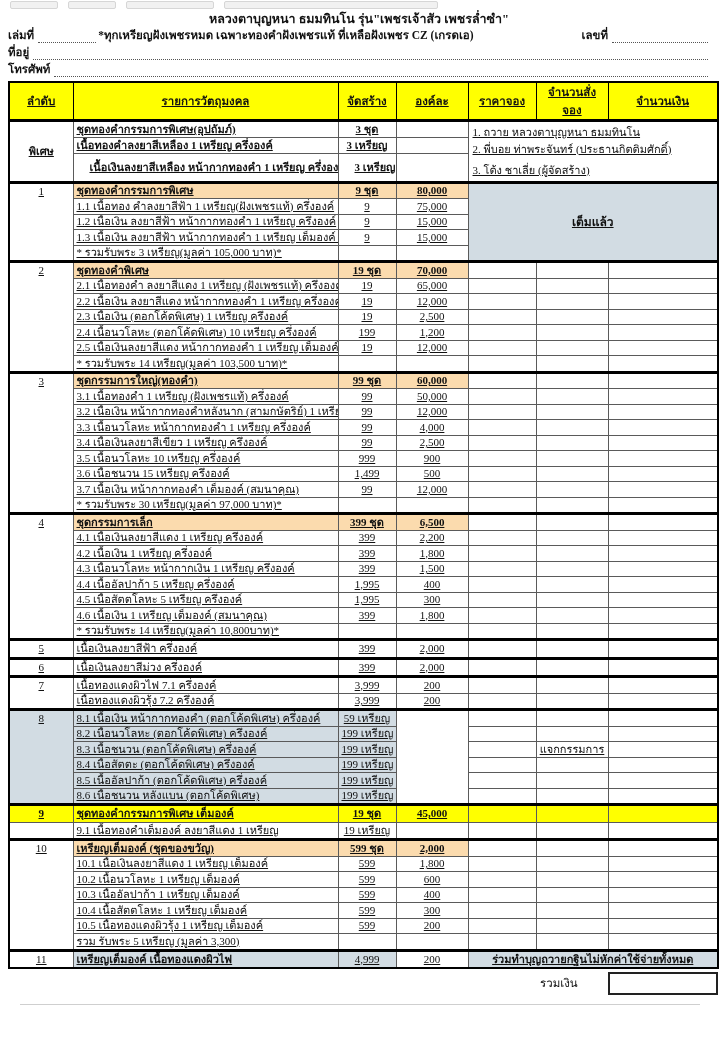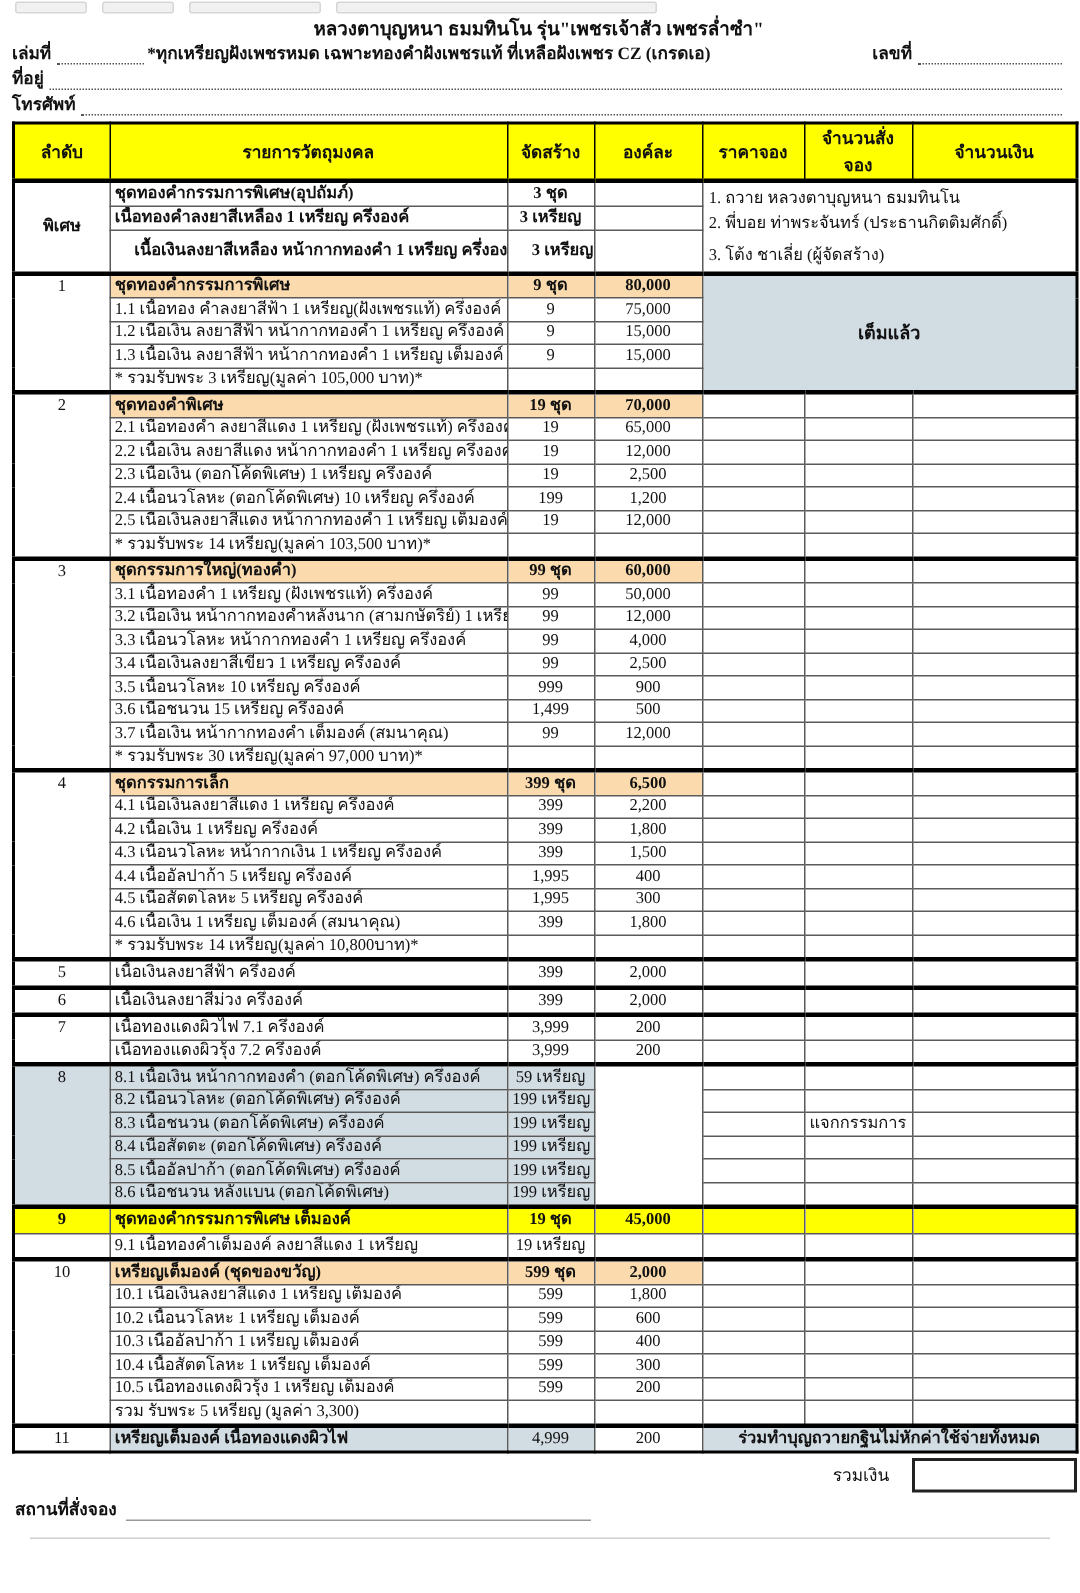--- a/index.html
+++ b/index.html
@@ -22,41 +22,41 @@
   
   .hdr{padding:9px 10px 0 8px;font-size:11.5px;}
   .title{text-align:center;font-weight:bold;font-size:12.5px;height:18px;}
   .line{display:flex;align-items:flex-end;height:17px;white-space:nowrap;}
   .lbl{flex:0 0 auto;padding-right:2px;font-weight:bold;}
   .dotted{border-bottom:1px dotted #555;height:13px;flex:1;margin:0 2px 1px 2px;}
   .dfix60{flex:0 0 58px;} .dfix95{flex:0 0 96px;} .dfix118{flex:0 0 118px;}
   .subtitle{flex:1;text-align:left;font-weight:bold;}
 
   
-  table.order{border-collapse:collapse;table-layout:fixed;width:709px;margin:3px 0 0 8px;border:2px solid #000;}
+  table.order{border-collapse:collapse;table-layout:fixed;width:709px;margin:3px 0 0 8px;border:2px solid #000;text-decoration:underline;}
   .order th{background:var(--c-yellow);border:1px solid #000;border-bottom:2px solid #000;height:26px;font-size:11.5px;font-weight:bold;padding:0 2px;}
   .order td{border:1px solid #5a5a5a;height:14.5px;font-size:11px;line-height:1.2;padding:0 3px;white-space:nowrap;overflow:hidden;vertical-align:middle;text-align:left;}
   .order tr.thick td{border-top:3px solid #000;}
   .order tr.tall td{height:25px;padding-left:16px;}
   td.no{text-align:center;vertical-align:top;padding-top:1px;}
   td.vmid{vertical-align:middle;}
   td.ctr{text-align:center;}
   td.b{font-weight:bold;}
   td.peach{background:var(--c-peach);}
   td.yellow{background:var(--c-yellow);}
   td.blue{background:var(--c-blue);}
   td.fullbox{background:var(--c-blue);text-align:center;vertical-align:middle;font-weight:bold;font-size:12px;}
   td.notes{vertical-align:top;padding:2px 4px;white-space:nowrap;overflow:hidden;}
   td.notes div{line-height:1.5;}
   td.notes div:last-child{margin-top:5px;}
 
   
   .total-line{display:flex;align-items:center;margin:3px 0 0 8px;height:22px;font-size:11.5px;}
   .total-spacer{flex:0 0 532px;}
-  .total-label{flex:0 0 68px;text-align:center;}
+  .total-label{flex:0 0 68px;}
   .total-box{flex:0 0 106px;height:19px;border:2px solid #222;background:#fff;}
 
   
   .sign{margin:2px 14px 0 10px;font-size:11.5px;}
   .sline{display:flex;align-items:flex-end;height:19px;white-space:nowrap;}
   .solid{border-bottom:1px solid #999;height:13px;margin:0 4px 1px 4px;}
   .s330{flex:0 0 310px;} .s245{flex:0 0 238px;} .s250{flex:0 0 240px;}
   .gap18{flex:0 0 14px;}
   .open-block{margin:10px 6px 0 10px;border-top:1px solid #cfcfcf;padding-top:6px;font-size:11.5px;font-weight:bold;}
 </style>
@@ -520,23 +520,19 @@
       </tbody>
   </table>
 
   <div class="total-line">
     <span class="total-spacer"></span>
     <span class="total-label">รวมเงิน</span>
     <span class="total-box"></span>
   </div>
 
   <div class="sign">
-    <div class="sline">
-      <span class="lbl">สถานที่สั่งจอง</span>
-      <span class="solid s330"></span>
-    </div>
     <div class="open-block">
       
       
     </div>
   </div>
 
 </div>
 
 </body></html>

